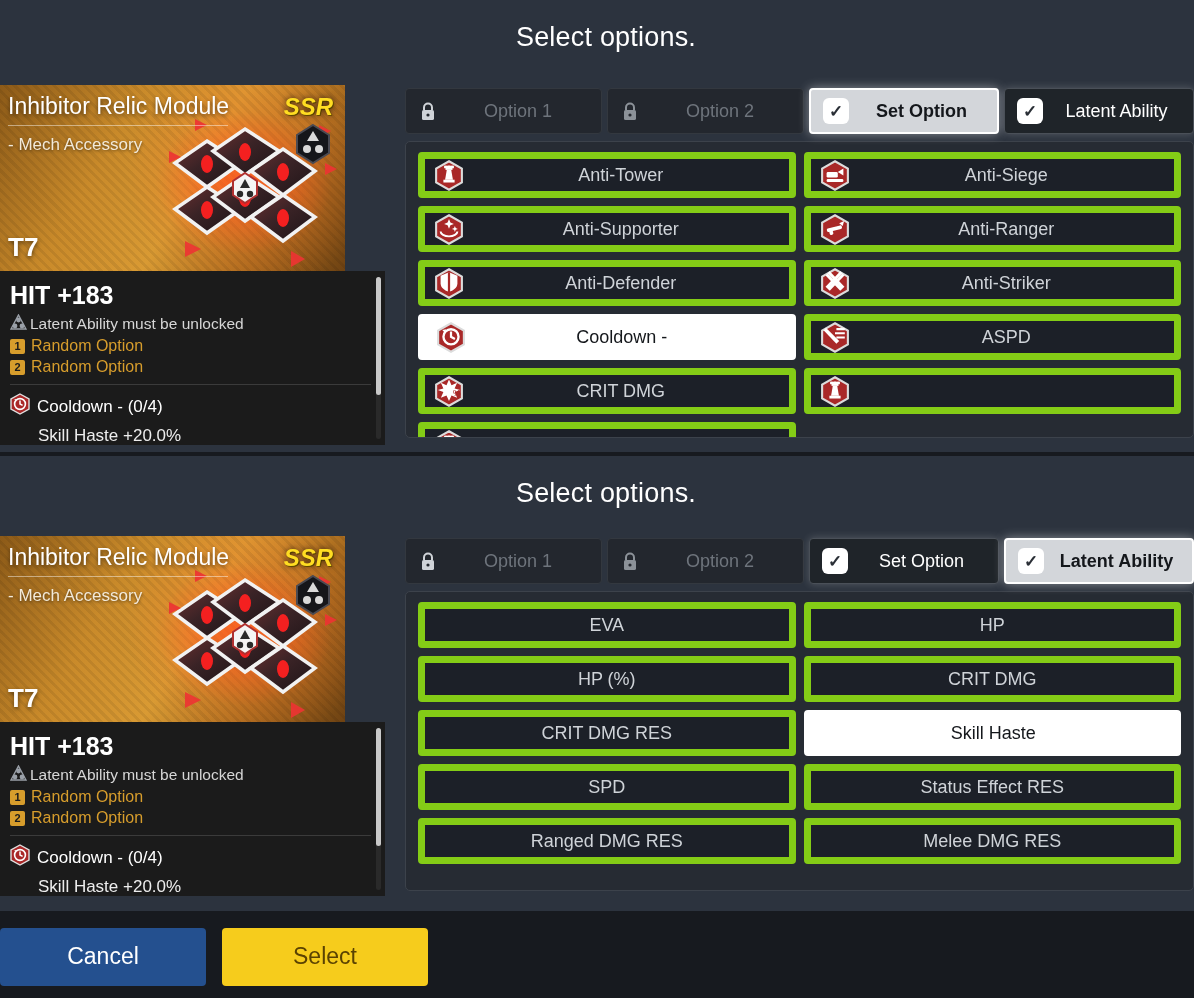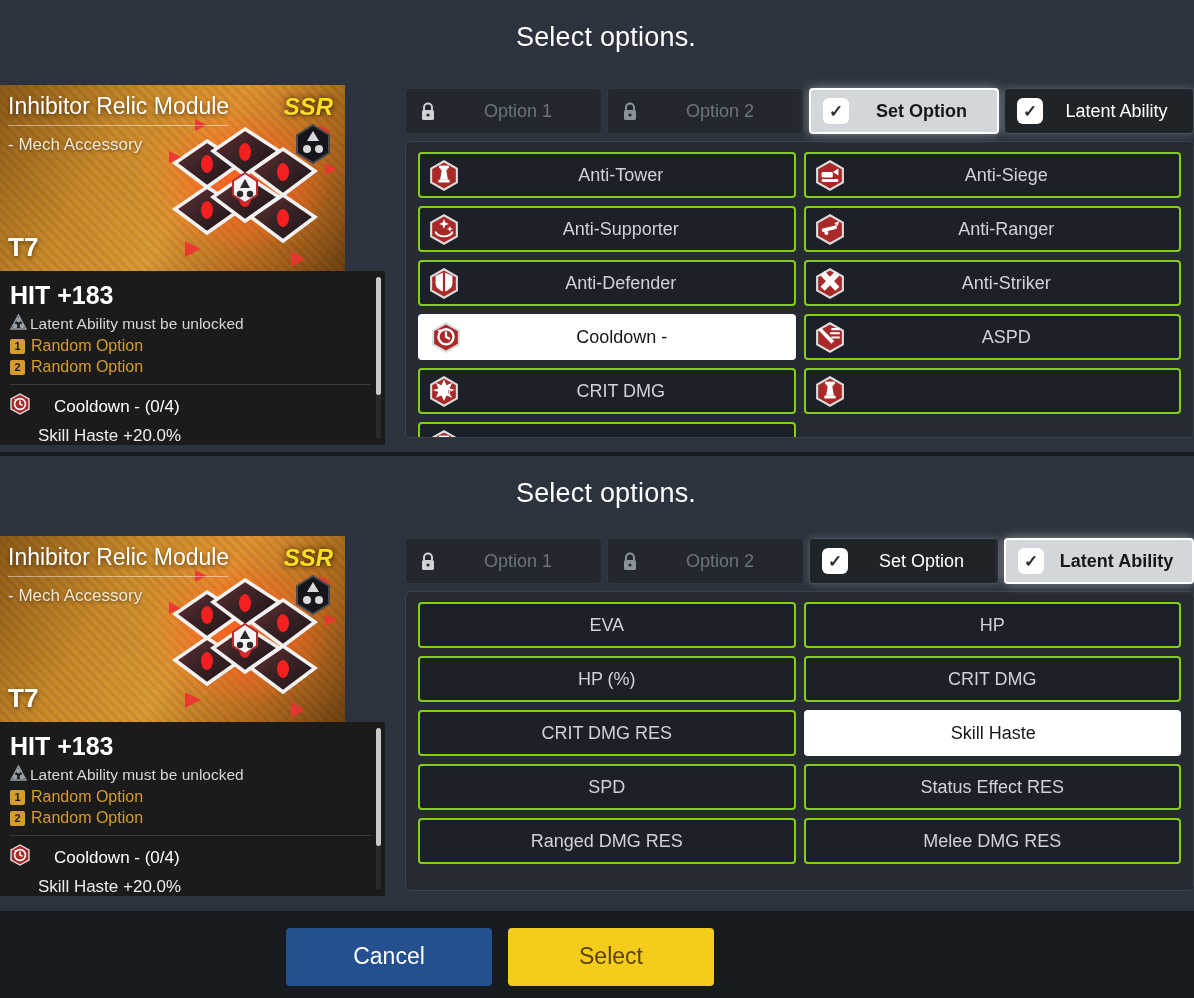--- a/index.html
+++ b/index.html
@@ -85,21 +85,21 @@
     display: flex; align-items: center; gap: 6px;
     color: #d79d2c; font-size: 16px; margin-bottom: 3px;
   }
   .num-badge {
     display: inline-flex; align-items: center; justify-content: center;
     width: 15px; height: 15px; background: #d79d2c; color: #1b1b1b;
     font-size: 11px; font-weight: bold; border-radius: 2px;
   }
   .divider-h { height: 1px; background: #3b3b3b; margin: 8px 2px 8px 0; }
   .stat-line {
-    display: flex; align-items: center; gap: 24px;
+    display: flex; align-items: center; gap: 7px;
     color: #ffffff; font-size: 17px; margin-bottom: 6px;
   }
   .stat-clip { color: #ffffff; font-size: 17px; margin-left: 28px; opacity: .92; }
   .card-scroll {
     position: absolute; right: 4px; top: 6px; width: 5px; height: 162px;
     background: #2a2a2a; border-radius: 3px;
   }
   .card-scroll i {
     display: block; width: 5px; height: 118px;
     background: #c9c9c9; border-radius: 3px;
@@ -147,39 +147,39 @@
     border: 1px solid #3c424b; border-radius: 5px;
     margin-top: 7px; padding: 10px 12px;
     overflow: hidden;
   }
   #opt-box-1 { height: 297px; }
   #opt-box-2 { height: 300px; }
 
   .opt-grid { display: grid; grid-template-columns: 1fr 1fr; gap: 8px 8px; }
   .opt {
     display: flex; align-items: center; height: 46px;
-    background: #1c2028; border: 2px solid #84cc16; border-radius: 4px;
+    background: #1c2028; border: 7px solid #84cc16; border-radius: 4px;
     padding: 0 10px; color: #cfd3d8; font-size: 18px;
   }
   .opt .opt-label { flex: 1; text-align: center; }
   .opt.sel { background: #ffffff; color: #14171b; border-color: #ffffff; padding-left: 12px; }
   .opt.noicon .opt-label { text-align: center; }
 
   
   .hexi {
     width: 28px; height: 31px; flex: 0 0 auto;
     display: flex; align-items: center; justify-content: center;
     position: relative; font-size: 15px; color: #fff;
   }
   .hexi svg { display: block; }
 
   
   .footer {
     position: absolute; left: 0; top: 915px; width: 1000px; height: 83px;
-    background: #171a1f; display: flex; align-items: center; justify-content: center; gap: 16px;
+    background: #171a1f; display: flex; align-items: center; gap: 16px;
   }
   .btn {
     width: 206px; height: 58px; border-radius: 4px; border: none;
     font-size: 23px; font-family: "Liberation Sans", sans-serif; cursor: pointer;
   }
   .btn-cancel { background: #24508f; color: #ffffff; }
   .btn-select { background: #f6cc1c; color: #5a4202; }
 </style>
 </head>
 <body>

